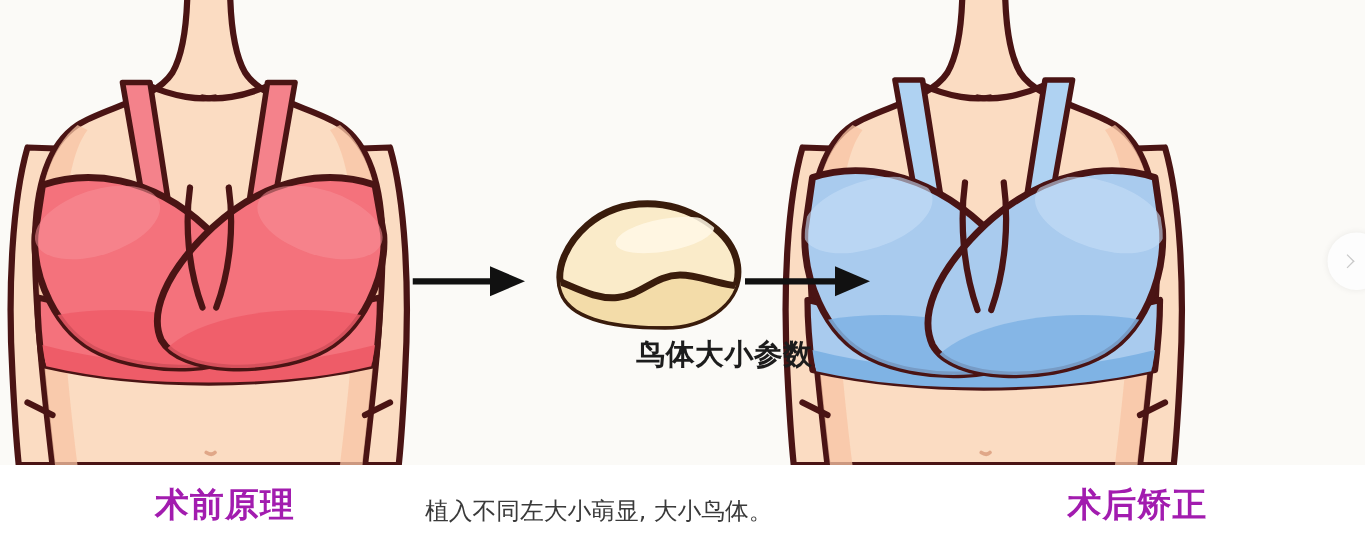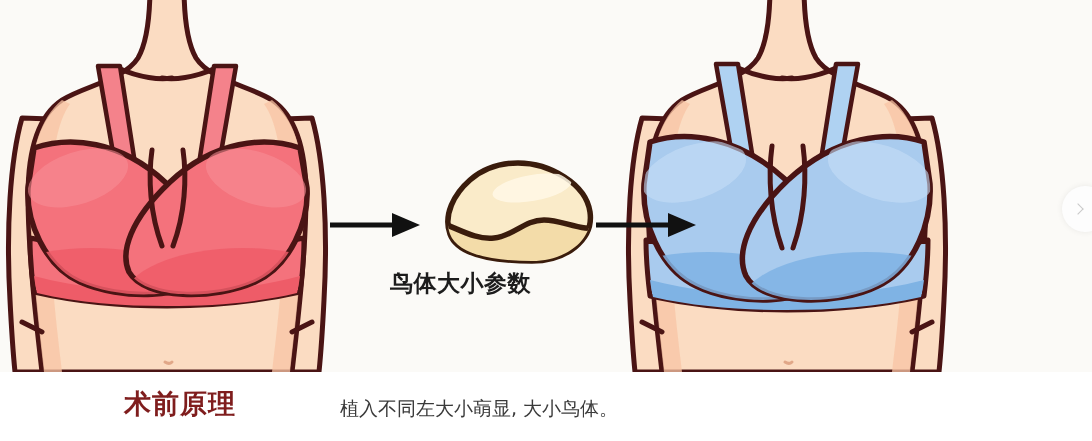--- a/index.html
+++ b/index.html
@@ -22,21 +22,21 @@
     top: 0;
   }
   #figure-before { left: 0px; }
   #figure-after  { left: 620px; }
 
   .svg-layer { display: block; }
 
   .caption {
     position: absolute;
     font-weight: 700;
-    color: #7f1d1d;
+    color: #a21caf;
     white-space: nowrap;
     letter-spacing: 1px;
   }
   #caption-before {
     left: 0px;
     top: 386px;
     width: 360px;
     text-align: center;
     font-size: 27px;
   }
@@ -45,21 +45,21 @@
     top: 386px;
     width: 360px;
     text-align: center;
     font-size: 27px;
   }
   #implant-label {
     position: absolute;
     left: 390px;
     top: 268px;
     width: 260px;
-    text-align: left;
+    text-align: right;
     font-size: 23px;
     font-weight: 700;
     color: #1c1c1c;
     white-space: nowrap;
     letter-spacing: 0.5px;
   }
   #center-note {
     position: absolute;
     left: 340px;
     top: 396px;
@@ -301,20 +301,21 @@
     <svg width="102" height="34" viewBox="0 0 102 34" xmlns="http://www.w3.org/2000/svg">
       <path d="M0 17 L 78 17" stroke="#111111" stroke-width="5" stroke-linecap="butt" fill="none"></path>
       <path d="M72 5 L 100 17 L 72 29 Z" fill="#111111"></path>
     </svg>
   </div>
 
   <div id="bottom-band"></div>
 
   <div class="caption" id="caption-before">术前原理</div>
 
+  <div class="caption" id="caption-after">术后矫正</div>
 
   <div id="center-note">植入不同左大小朚显, 大小鸟体。</div>
 
   <div id="carousel-next">
     <span class="chev"></span>
   </div>
 
 </div>
 
 </body></html>

